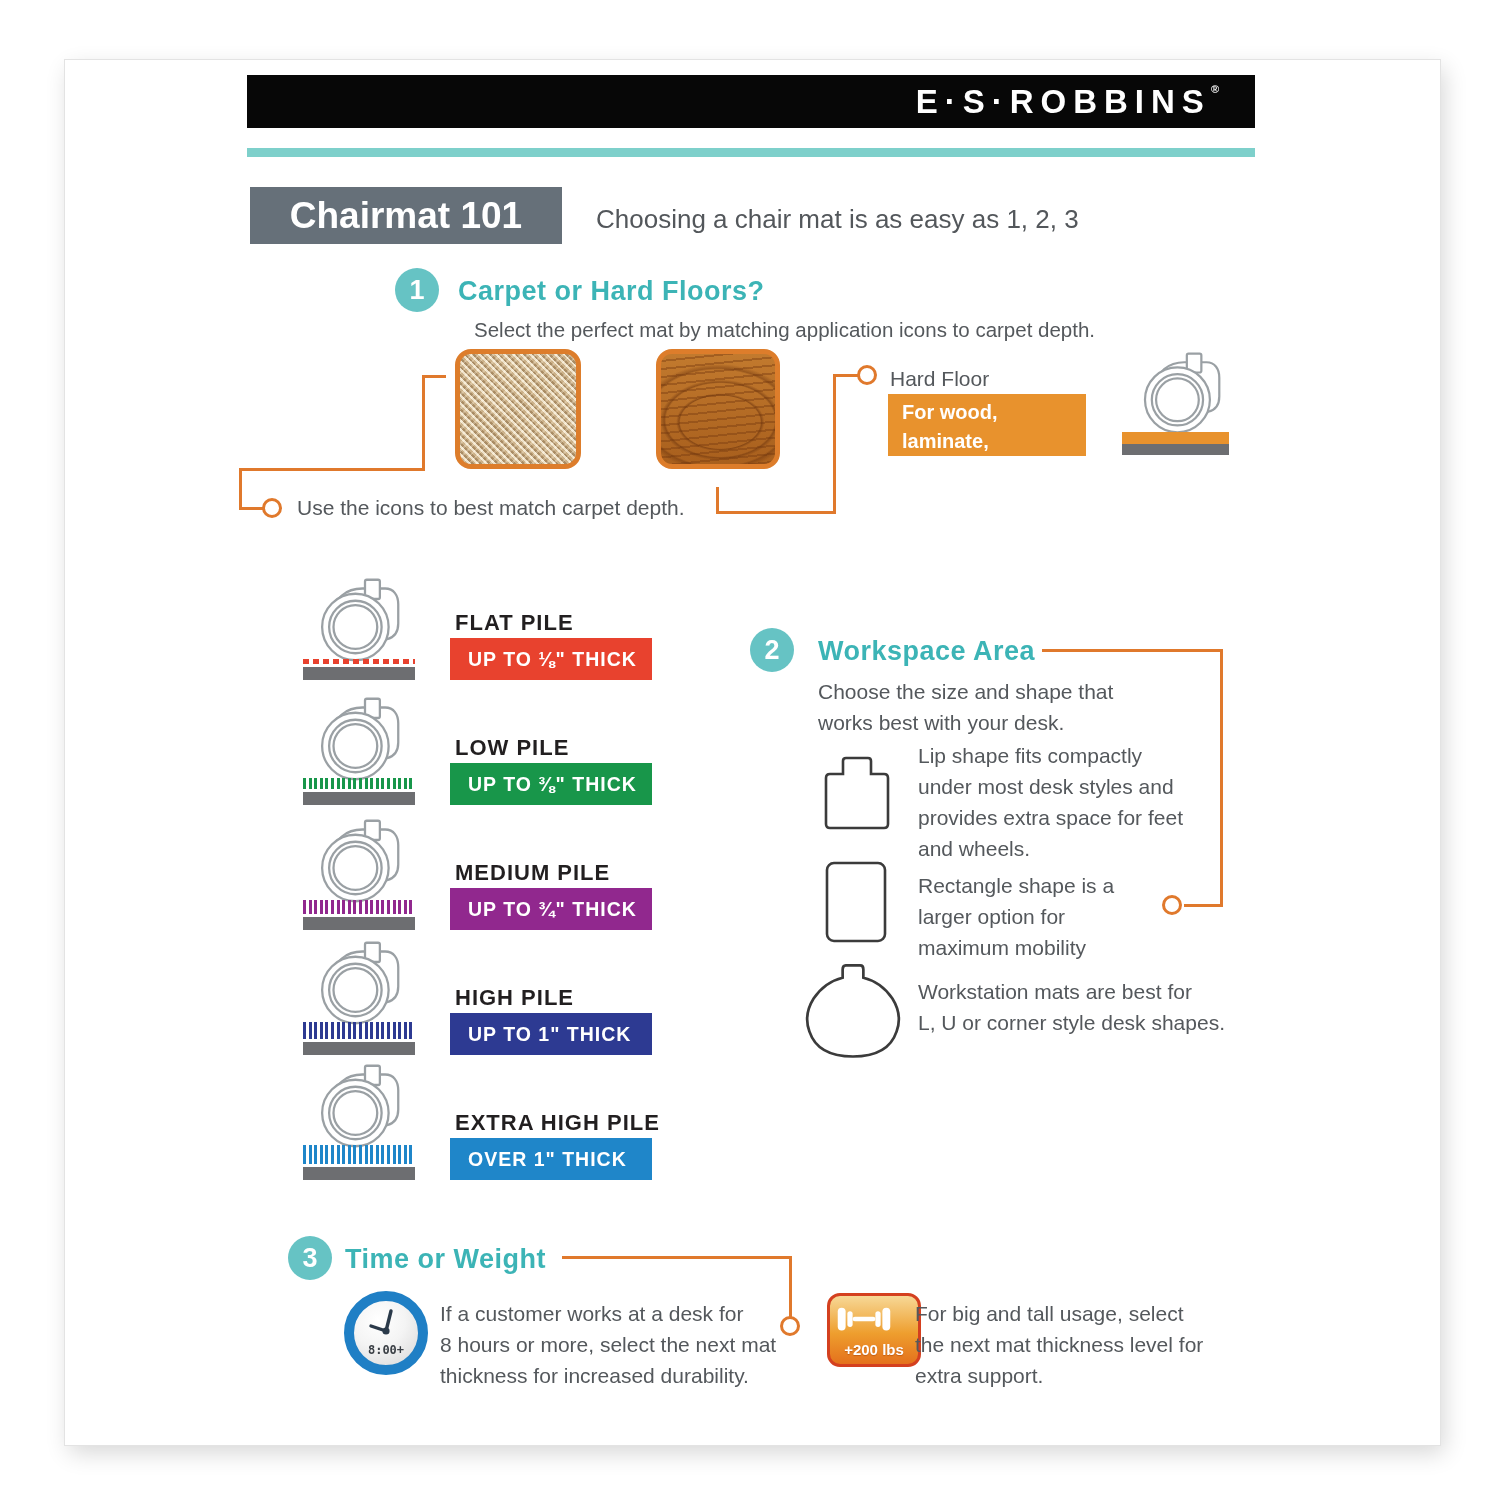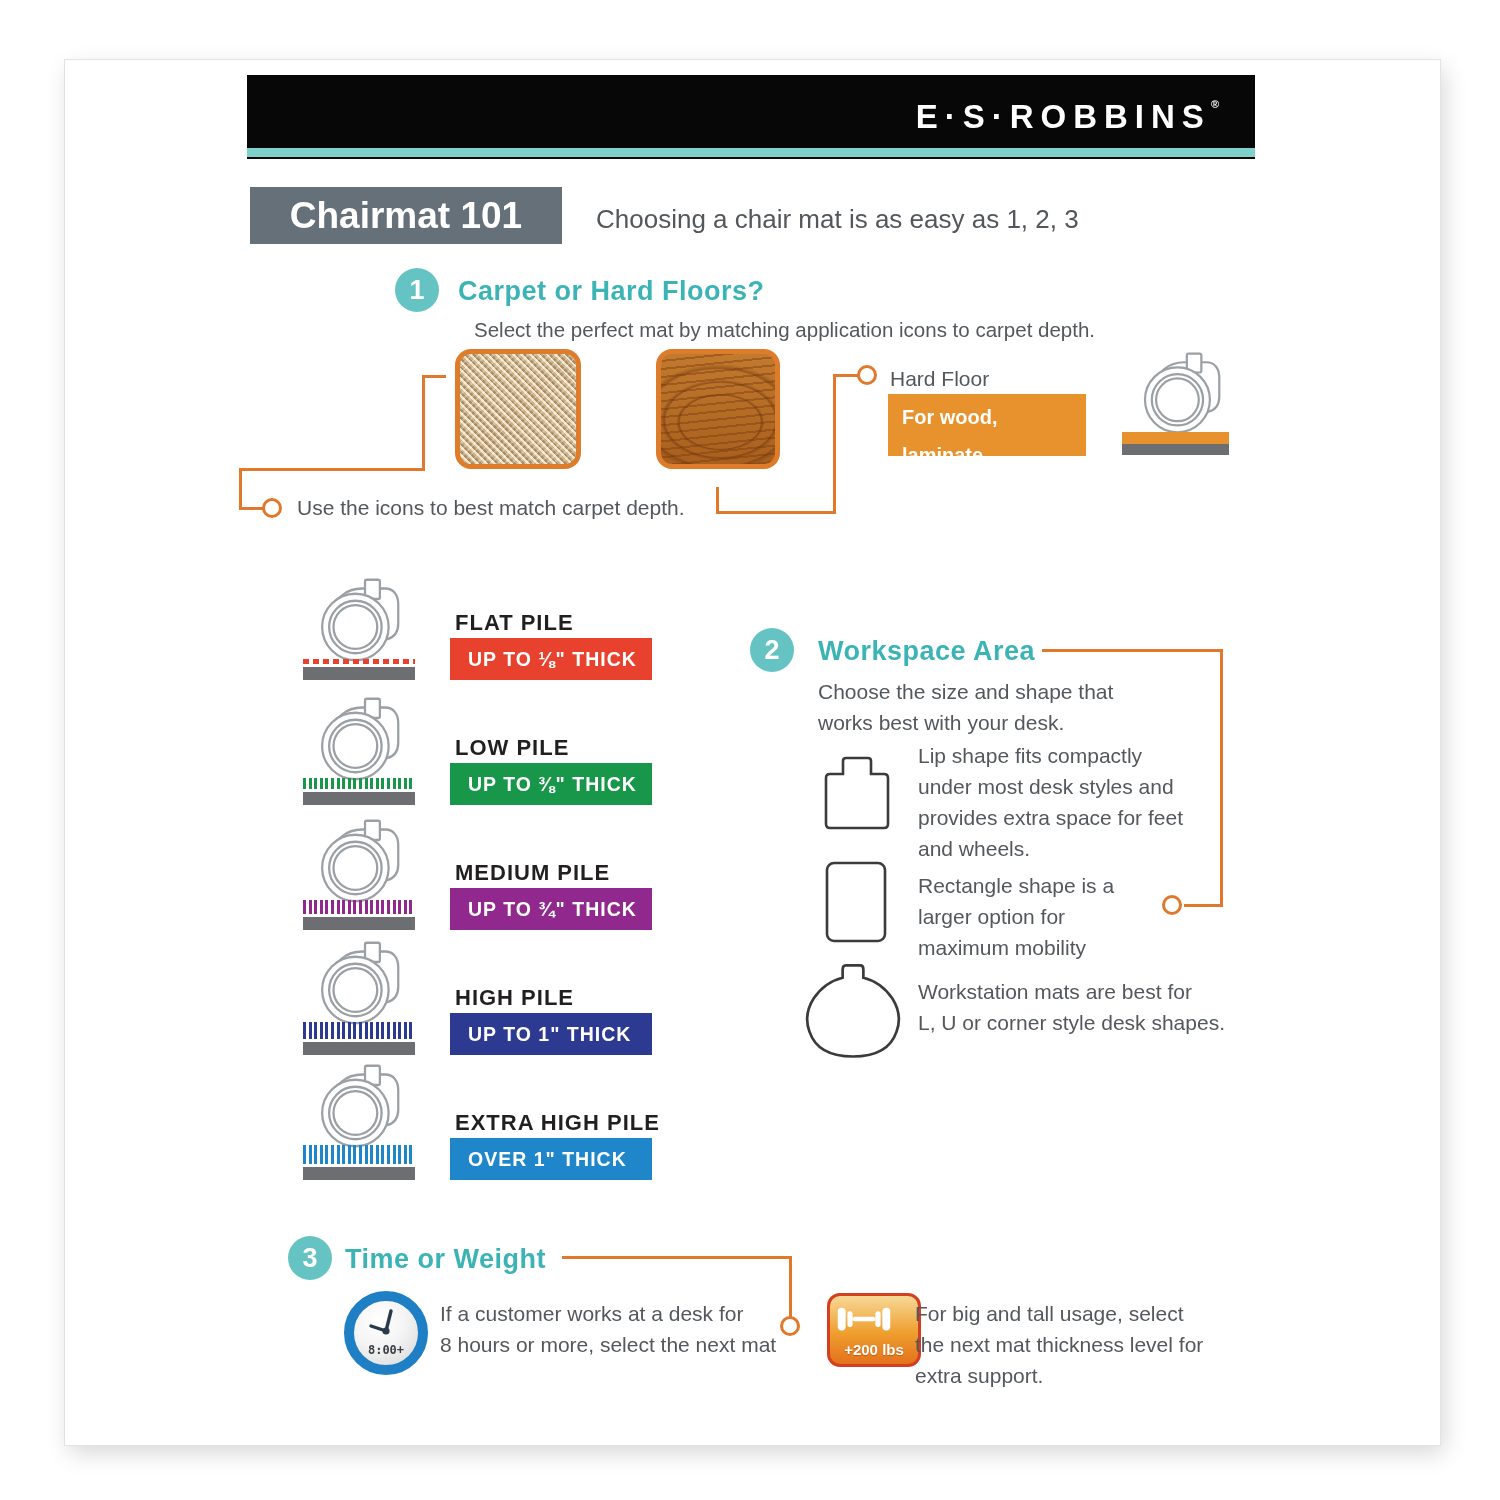--- a/index.html
+++ b/index.html
@@ -7,21 +7,21 @@
     width:1500px;height:1500px;position:relative;overflow:hidden;
     background:#ffffff;font-family:"Liberation Sans",sans-serif;
     -webkit-font-smoothing:antialiased;
   }
   .abs{position:absolute;}
   .page{
     left:65px;top:60px;width:1375px;height:1385px;background:#fff;
     box-shadow:0 0 0 1px #e3e3e3, 4px 8px 22px rgba(0,0,0,.16);
   }
   
-  .header-bar{left:247px;top:75px;width:1008px;height:84px;background:#070707;
+  .header-bar{left:247px;top:75px;width:1008px;height:53px;background:#070707;
     display:flex;align-items:center;justify-content:flex-end;padding-right:36px;box-sizing:border-box;}
   .logo{color:#fff;font-weight:700;font-size:33px;letter-spacing:7px;white-space:nowrap;}
   .logo sup{font-size:11px;letter-spacing:0;vertical-align:20px;}
   .teal-stripe{left:247px;top:148px;width:1008px;height:9px;background:#7ed0cb;}
   .title-box{left:250px;top:187px;width:312px;height:57px;background:#667079;
     display:flex;align-items:center;justify-content:center;}
   .title-box span{color:#fff;font-weight:700;font-size:37px;}
   .tagline{left:596px;top:204px;font-size:26px;color:#53575b;}
 
   
@@ -47,21 +47,21 @@
     left:656px;top:349px;width:124px;height:120px;
     background-color:#b06a24;
     background-image:
       radial-gradient(ellipse 70px 46px at 52% 62%, transparent 57%, rgba(106,50,12,.55) 59%, transparent 63%),
       radial-gradient(ellipse 95px 64px at 52% 60%, transparent 57%, rgba(106,50,12,.5) 59%, transparent 63%),
       radial-gradient(ellipse 122px 84px at 50% 58%, transparent 57%, rgba(106,50,12,.45) 59%, transparent 64%),
       repeating-linear-gradient(174deg, rgba(122,60,16,0) 0 6px, rgba(122,60,16,.45) 6px 8px),
       linear-gradient(180deg,#c27a2e,#a85f1d);
   }
   .hf-box{left:888px;top:394px;width:198px;height:62px;background:#e8922d;color:#fff;
-    font-weight:700;font-size:20px;line-height:38px;padding:4px 14px;box-sizing:border-box;}
+    font-weight:700;font-size:20px;line-height:29px;padding:4px 14px;box-sizing:border-box;}
 
   
   .caster-svg{display:block;}
   .mat-bar{background:#e8922d;}
   .floor-bar{background:#6d6e71;}
 
   
   .pile-row{position:absolute;left:303px;width:420px;height:92px;}
   .pile-row .caster-svg{position:absolute;left:0;width:110px;height:84px;}
   .pile-row .bristles{position:absolute;left:0;width:112px;}
@@ -247,20 +247,21 @@
   <svg width="64" height="52" viewBox="0 0 64 52" style="position:absolute;left:0;top:0;">
     <line x1="32" y1="30" x2="37" y2="10" stroke="#2b3a4a" stroke-width="3.4" stroke-linecap="round"></line>
     <line x1="32" y1="30" x2="17" y2="25" stroke="#2b3a4a" stroke-width="3.4" stroke-linecap="round"></line>
     <circle cx="32" cy="30" r="3.6" fill="#2b3a4a"></circle>
   </svg>
   <div class="clock-label">8:00+</div>
 </div>
 <div class="abs body-text" style="left:440px;top:1298px;width:390px;">
   <div>If a customer works at a desk for</div>
   <div>8 hours or more, select the next mat</div>
+  <div>thickness for increased durability.</div>
 </div>
 
 <div class="abs weight">
   <svg width="56" height="28" viewBox="0 0 64 30" style="position:absolute;left:6px;top:9px;">
     <g fill="#ffffff">
       <rect x="2" y="2" width="9" height="26" rx="4.5"></rect>
       <rect x="13" y="6" width="6" height="18" rx="3"></rect>
       <rect x="19" y="12.5" width="26" height="5" rx="2.5"></rect>
       <rect x="45" y="6" width="6" height="18" rx="3"></rect>
       <rect x="53" y="2" width="9" height="26" rx="4.5"></rect>

